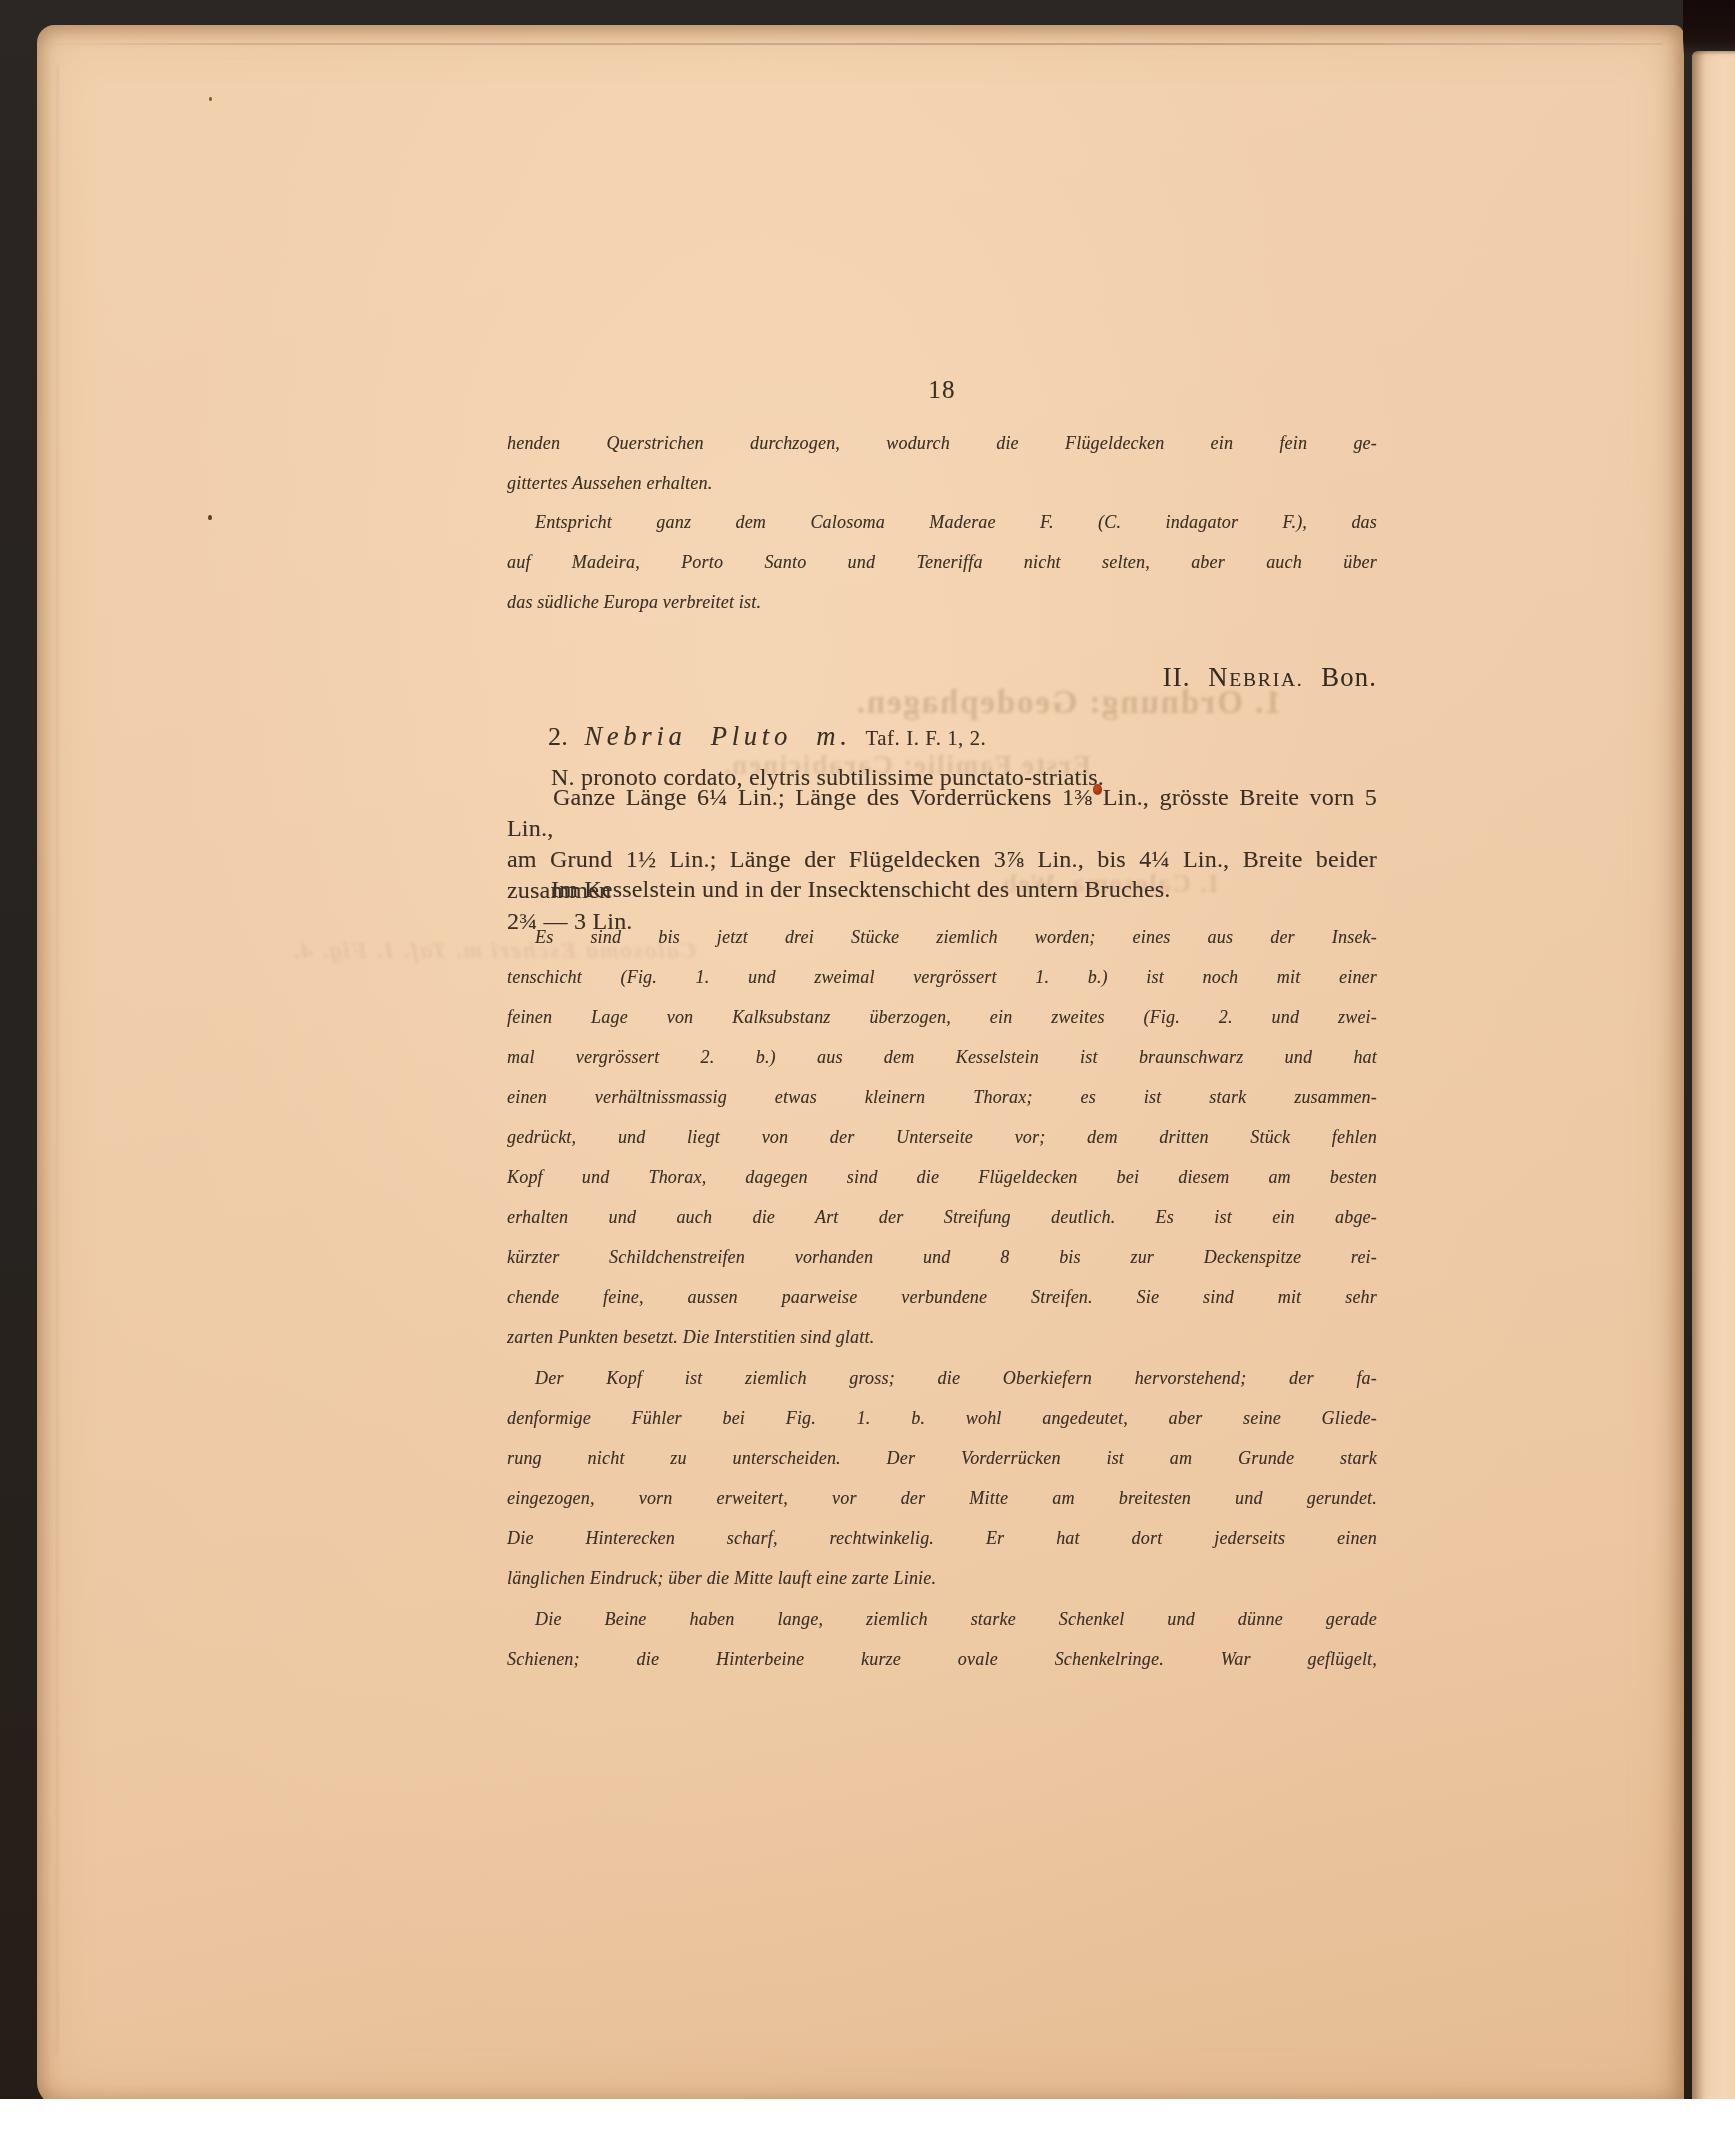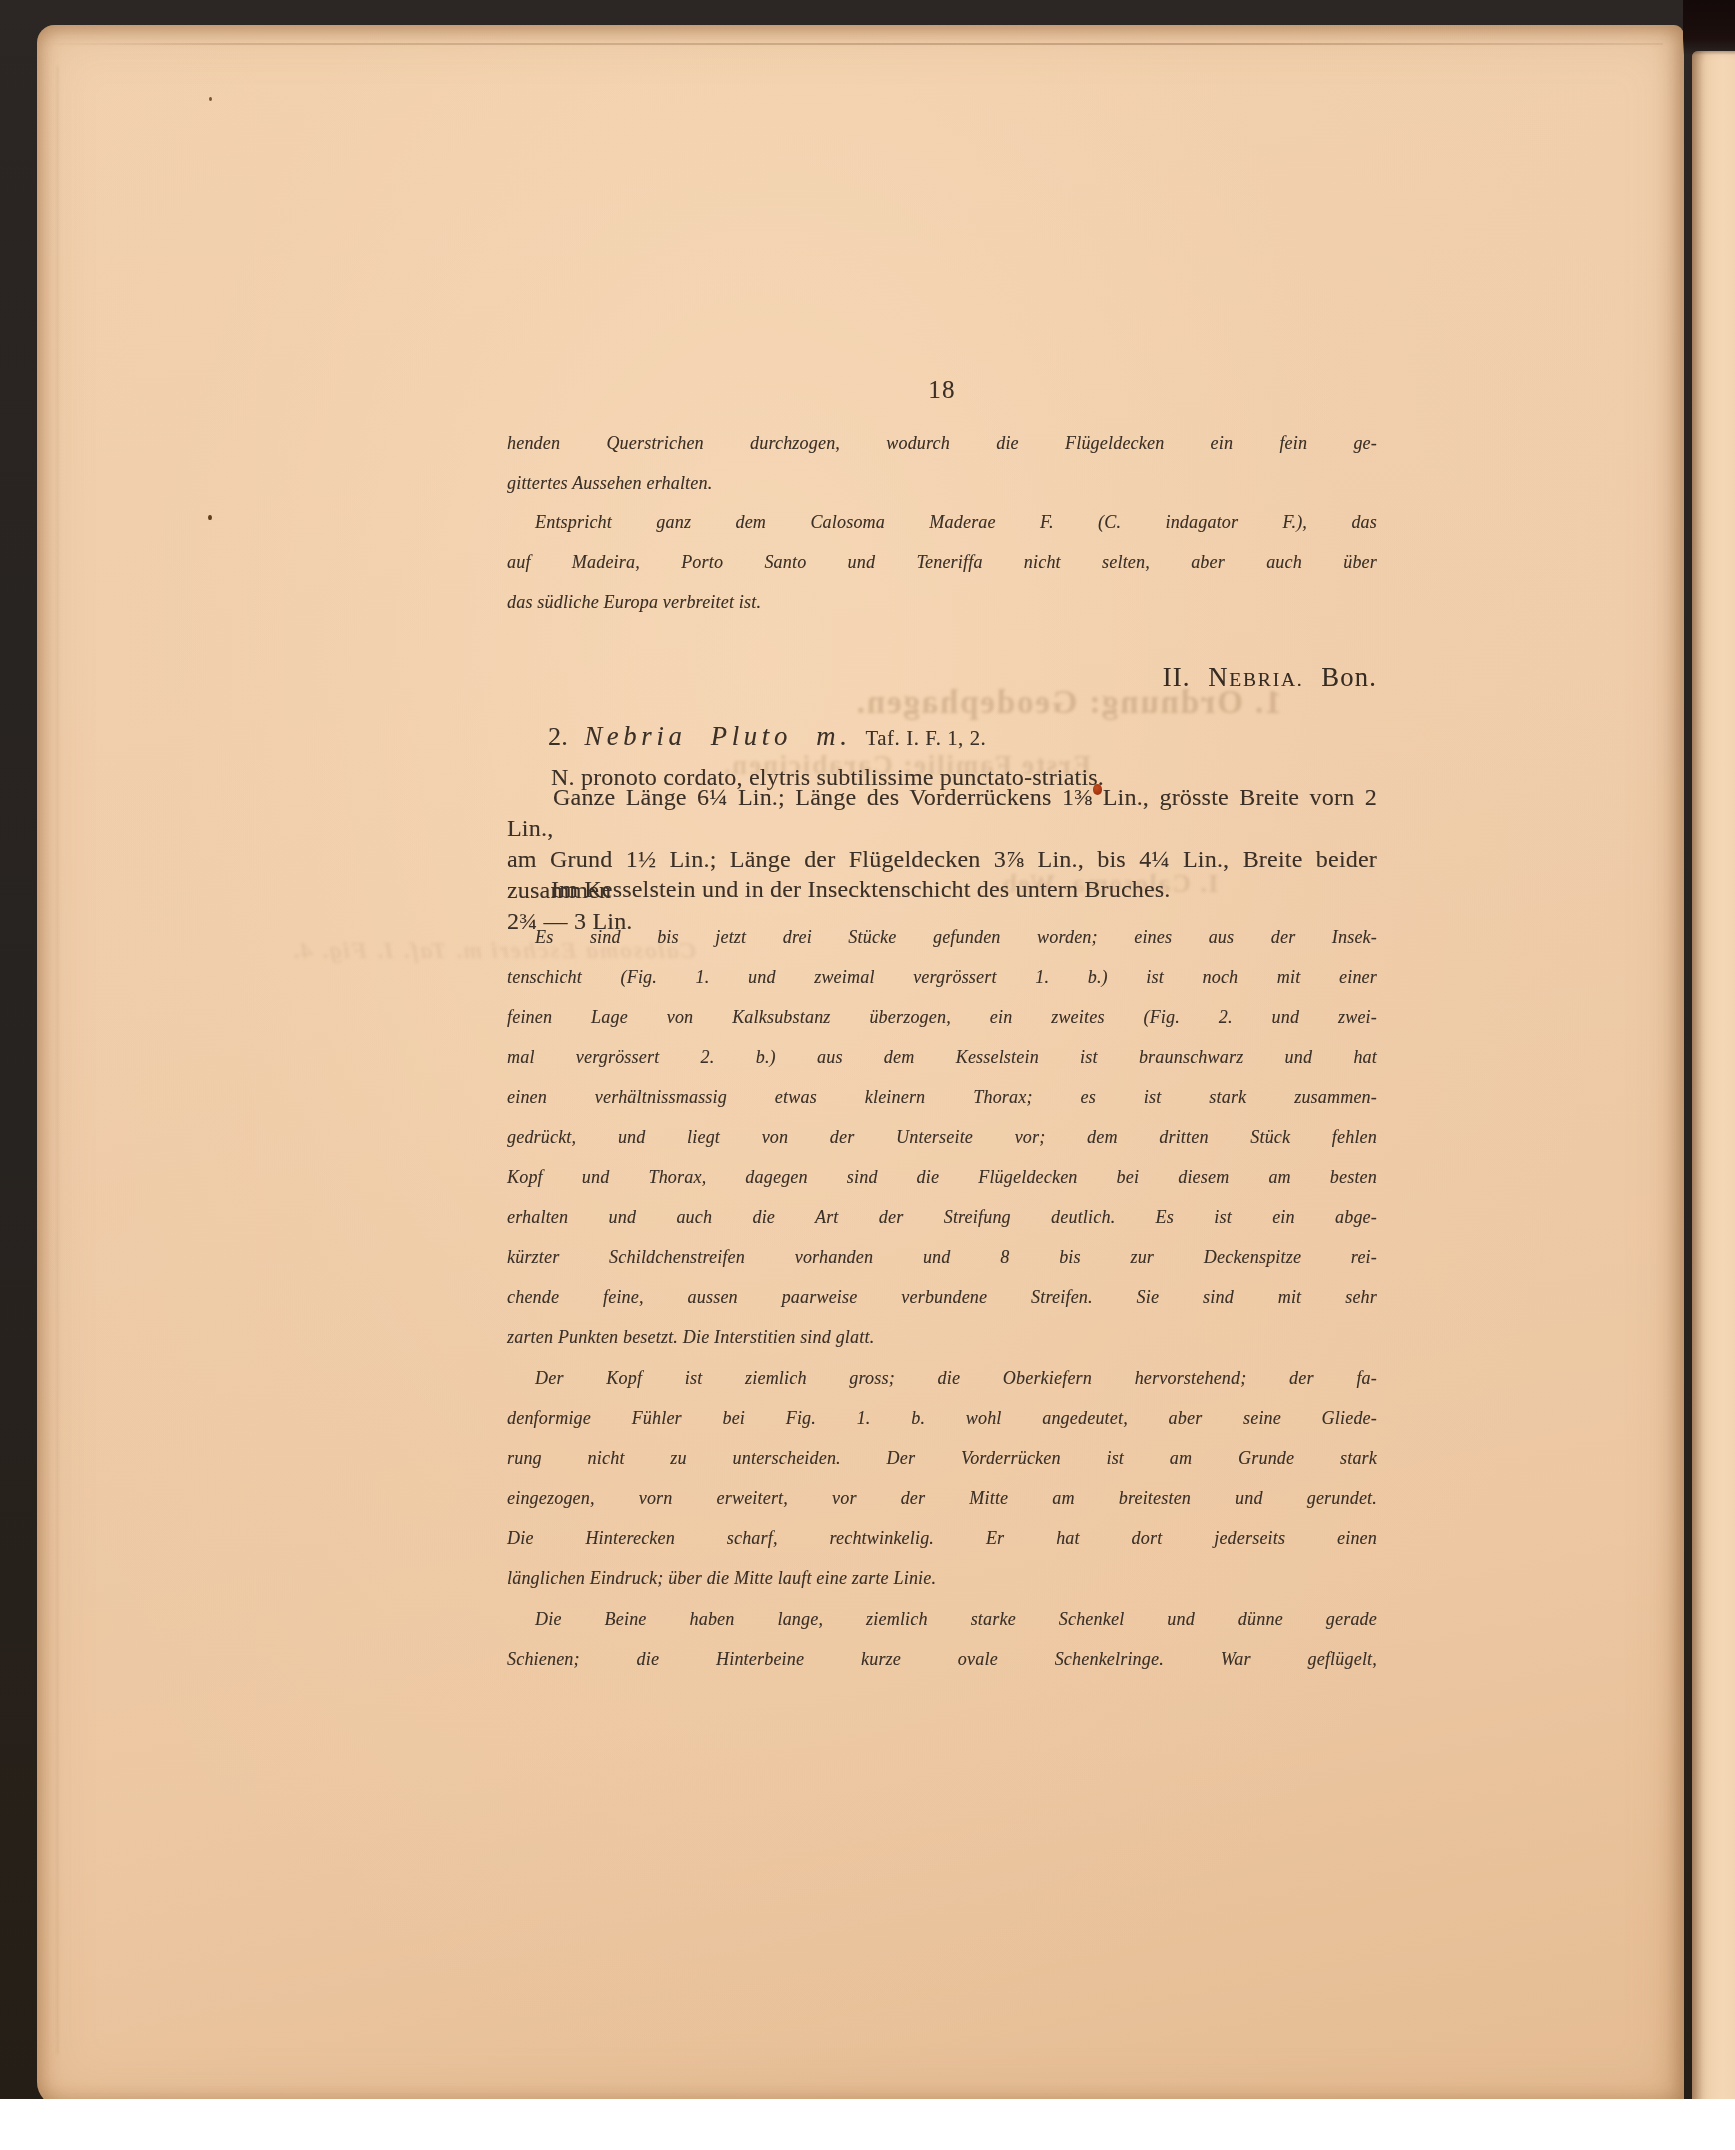--- a/index.html
+++ b/index.html
@@ -155,29 +155,29 @@
         <span class="h-num">II.</span><span class="sc">Nebria.</span><span class="h-auth">Bon.</span>
       </div>
 
       <div class="block species">
         <span class="sp-num">2.</span><span class="sp-name">Nebria Pluto m.</span><span class="sp-ref">Taf. I. F. 1, 2.</span>
       </div>
 
       <div class="block small diagnosis">N. pronoto cordato, elytris subtilissime punctato-striatis.</div>
 
       <div class="block small jblock measure">
-          <div class="tline">Ganze Länge 6¼ Lin.; Länge des Vorderrückens 1⅜ Lin., grösste Breite vorn 2 Lin.,</div>
+          <div class="tline">Ganze Länge 6¼ Lin.; Länge des Vorderrückens 1⅜ Lin., grösste Breite vorn 5 Lin.,</div>
           <div class="tline">am Grund 1½ Lin.; Länge der Flügeldecken 3⅞ Lin., bis 4¼ Lin., Breite beider zusammen</div>
           <div class="tline">2¾ — 3 Lin.</div>
         </div>
 
       <div class="block small occurrence">Im Kesselstein und in der Insecktenschicht des untern Bruches.</div>
 
       <div class="block para jblock indent p3">
-          <div class="tline">Es sind bis jetzt drei Stücke gefunden worden; eines aus der Insek-</div>
+          <div class="tline">Es sind bis jetzt drei Stücke ziemlich worden; eines aus der Insek-</div>
           <div class="tline">tenschicht (Fig. 1. und zweimal vergrössert 1. b.) ist noch mit einer</div>
           <div class="tline">feinen Lage von Kalksubstanz überzogen, ein zweites (Fig. 2. und zwei-</div>
           <div class="tline">mal vergrössert 2. b.) aus dem Kesselstein ist braunschwarz und hat</div>
           <div class="tline">einen verhältnissmassig etwas kleinern Thorax; es ist stark zusammen-</div>
           <div class="tline">gedrückt, und liegt von der Unterseite vor; dem dritten Stück fehlen</div>
           <div class="tline">Kopf und Thorax, dagegen sind die Flügeldecken bei diesem am besten</div>
           <div class="tline">erhalten und auch die Art der Streifung deutlich. Es ist ein abge-</div>
           <div class="tline">kürzter Schildchenstreifen vorhanden und 8 bis zur Deckenspitze rei-</div>
           <div class="tline">chende feine, aussen paarweise verbundene Streifen. Sie sind mit sehr</div>
           <div class="tline">zarten Punkten besetzt. Die Interstitien sind glatt.</div>

